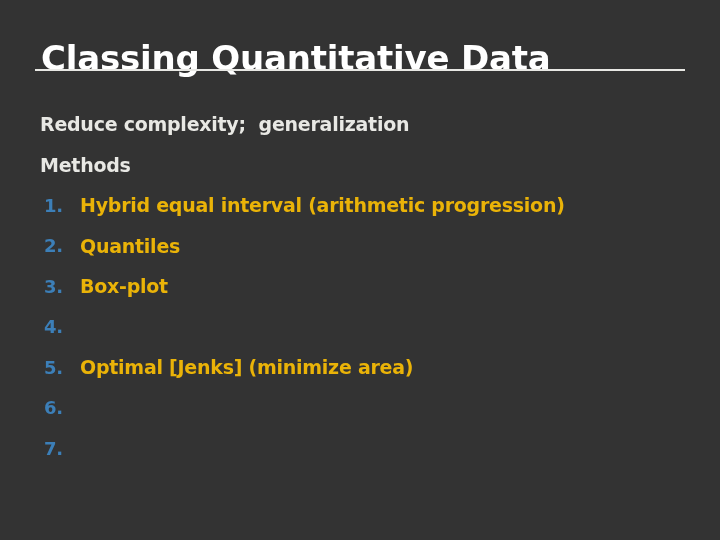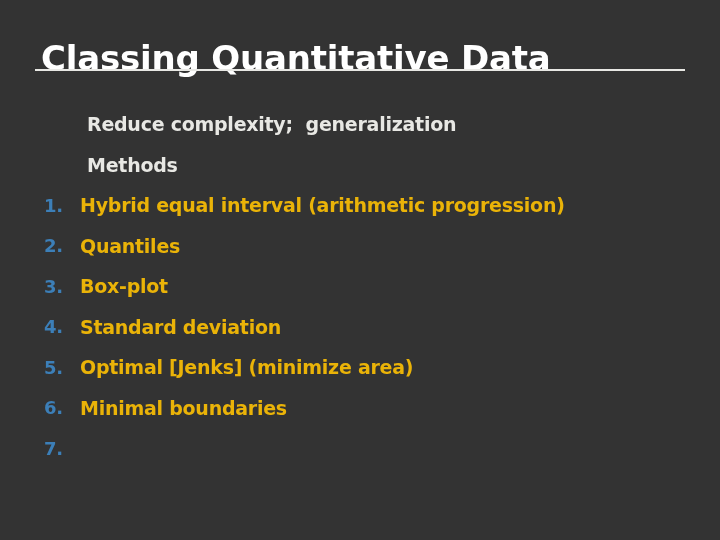--- a/index.html
+++ b/index.html
@@ -62,21 +62,20 @@
     color: #e8e8e4;
     font-family: "DejaVu Sans", sans-serif;
     font-weight: bold;
     font-size: 19px;
     letter-spacing: -0.25px;
     white-space: pre;
   }
 
   .line.plain {
     padding-left: 40px;
-    margin-left: 47px;
   }
 
   .line.numbered {
     padding-left: 44px;
   }
 
   .num {
     color: #3c7fb8;
     font-family: "DejaVu Sans", sans-serif;
     font-weight: bold;
@@ -116,31 +115,29 @@
       <span class="item-text">Quantiles</span>
     </div>
 
     <div class="line numbered">
       <span class="num">3.</span>
       <span class="item-text">Box-plot</span>
     </div>
 
     <div class="line numbered">
       <span class="num">4.</span>
-      <span class="item-text">Standard deviation</span>
     </div>
 
     <div class="line numbered">
       <span class="num">5.</span>
       <span class="item-text">Optimal [Jenks] (minimize area)</span>
     </div>
 
     <div class="line numbered">
       <span class="num">6.</span>
-      <span class="item-text">Minimal boundaries</span>
     </div>
 
     <div class="line numbered">
       <span class="num">7.</span>
     </div>
 
 
   </div>
 </div>
 

